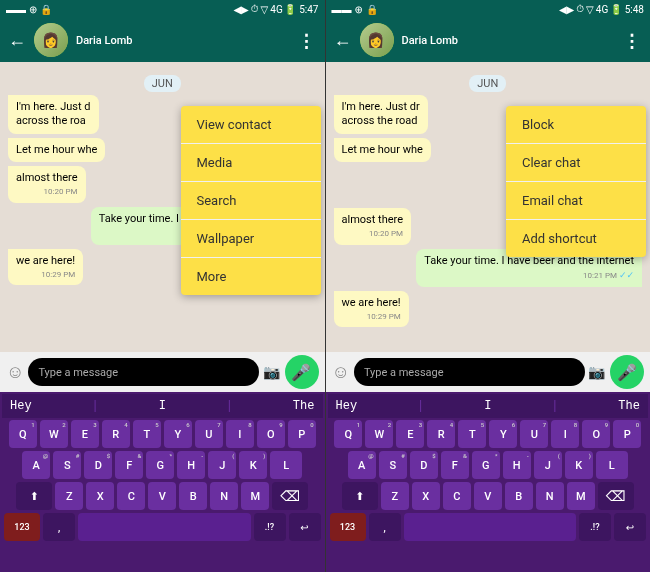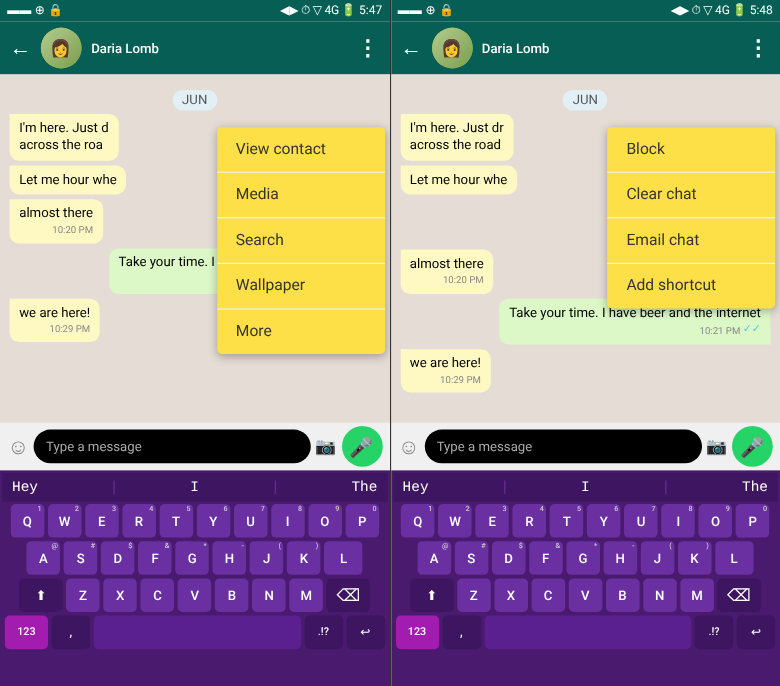--- a/index.html
+++ b/index.html
@@ -193,21 +193,21 @@
       position: absolute;
       top: 1px;
       right: 2px;
       font-size: 6px;
       color: #ccc;
     }
     .key.space { max-width: none; flex: 3; background: #5a2090; }
     .key.special { background: #3d1560; max-width: 32px; font-size: 10px; }
     .key.shift { background: #3d1560; max-width: 36px; }
     .key.delete { background: #3d1560; max-width: 36px; font-size: 14px; }
-    .key.num { max-width: 36px; background: #a21caf; font-size: 10px; }
+    .key.num { max-width: 36px; background: #7f1d1d; font-size: 10px; }
 
     
     .dropdown-menu {
       position: absolute;
       right: 4px;
       top: 44px;
       background: #fde047;
       border-radius: 4px;
       box-shadow: 0 2px 8px rgba(0,0,0,0.3);
       z-index: 100;

